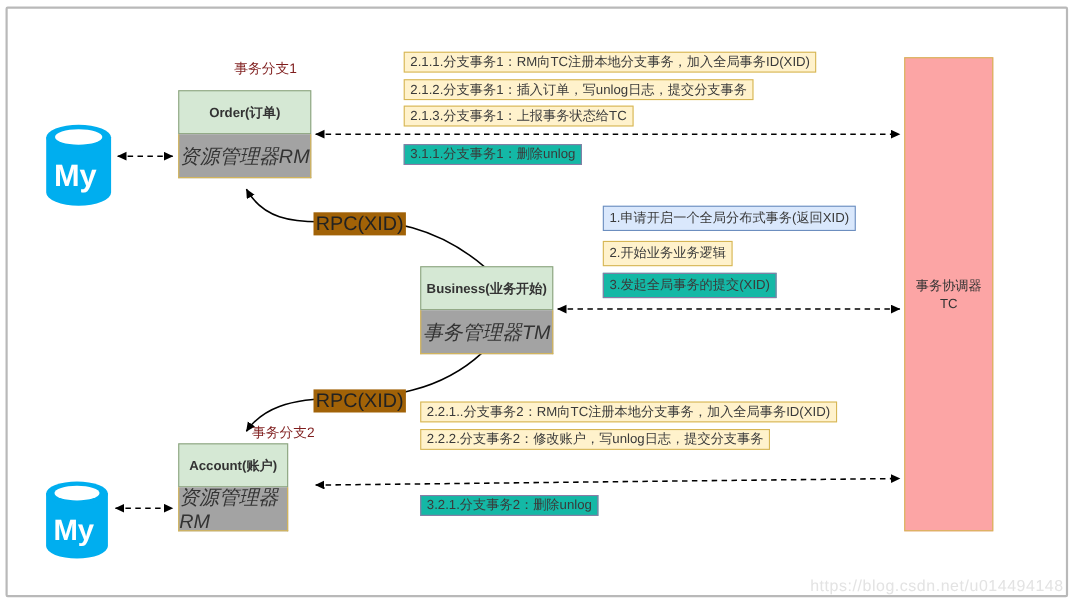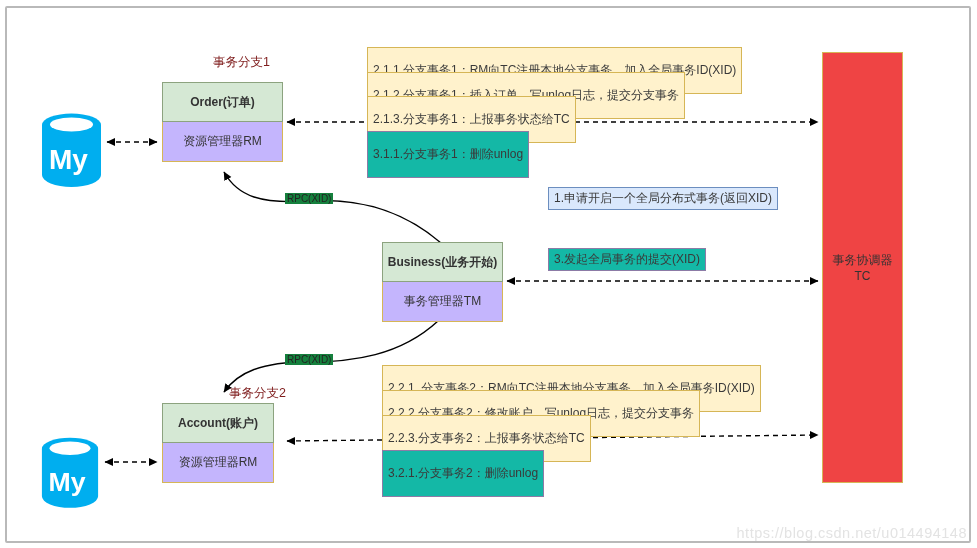--- a/index.html
+++ b/index.html
@@ -10,45 +10,45 @@
   }
   .frame{
     position:absolute;left:5px;top:6px;right:6px;bottom:5px;
     border:2px solid #b9b9b9;border-radius:2px;pointer-events:none;
   }
   .abs{position:absolute;}
   svg{display:block;}
   
   .note{
     position:absolute;font-size:12px;line-height:15px;white-space:nowrap;
-    padding:15px 5px;border:1px solid;color:#3a3a3a;
+    padding:1px 5px;border:1px solid;color:#3a3a3a;
   }
   .note-yellow{background:#FFF2CC;border-color:#D6B656;}
   .note-blue{background:#DAE8FC;border-color:#6C8EBF;}
   .note-green{background:#14b8a6;border-color:#8C7BA6;}
   .note-tall{padding:3px 5px;}
   
   .node{position:absolute;width:121px;}
   .node .hd{
     background:#D5E8D4;border:1px solid #8CA37F;height:38px;
     display:flex;align-items:center;justify-content:center;font-size:12px;font-weight:bold;
   }
   .node .bd{
-    background:#c4b5fd;border:1px solid #D6B656;border-top:none;height:39px;
-    display:flex;align-items:center;justify-content:center;font-size:12px;
+    background:#a3a3a3;border:1px solid #D6B656;border-top:none;height:39px;
+    display:flex;align-items:center;justify-content:center;font-size:18px;font-style:italic;
   }
   .tc-box{
     position:absolute;left:822px;top:52px;width:81px;height:431px;
-    background:#ef4444;border:1px solid #D6B656;box-sizing:border-box;
+    background:#fca5a5;border:1px solid #D6B656;box-sizing:border-box;
     display:flex;flex-direction:column;align-items:center;justify-content:center;
     font-size:12px;line-height:16px;text-align:left;
   }
   .free-label{position:absolute;font-size:12.5px;color:#7f1d1d;white-space:nowrap;}
   .rpc-label{
-    position:absolute;font-size:10px;color:#222;background:#15803d;
+    position:absolute;font-size:18px;color:#222;background:#a16207;
     padding:0 2px;white-space:nowrap;
   }
   .watermark{
     position:absolute;right:10px;bottom:7px;font-size:14.5px;color:#e3e3e3;
     letter-spacing:0.5px;white-space:nowrap;
   }
   #wire-layer{position:absolute;left:0;top:0;z-index:1;}
   .note,.node,.tc-box,.free-label,.rpc-label{z-index:2;}
   .db-icon{z-index:2;}
 </style>
@@ -100,37 +100,37 @@
   <div class="node" style="left:162px;top:82px;">
     <div class="hd">Order(订单)</div>
     <div class="bd">资源管理器RM</div>
   </div>
 
   <div class="node" style="left:382px;top:242px;">
     <div class="hd">Business(业务开始)</div>
     <div class="bd">事务管理器TM</div>
   </div>
 
-  <div class="node" style="left:162px;top:403px;width:112px;">
+  <div class="node" style="left:162px;top:403px;width:100px;">
     <div class="hd">Account(账户)</div>
     <div class="bd">资源管理器RM</div>
   </div>
 
   <div class="tc-box">
     <span>事务协调器</span>
     <span>TC</span>
   </div>
 
   <div class="note note-yellow" style="left:367px;top:47px;">2.1.1.分支事务1：RM向TC注册本地分支事务，加入全局事务ID(XID)</div>
   <div class="note note-yellow" style="left:367px;top:72px;">2.1.2.分支事务1：插入订单，写unlog日志，提交分支事务</div>
   <div class="note note-yellow" style="left:367px;top:96px;">2.1.3.分支事务1：上报事务状态给TC</div>
   <div class="note note-green" style="left:367px;top:131px;">3.1.1.分支事务1：删除unlog</div>
 
   <div class="note note-blue note-tall" style="left:548px;top:187px;">1.申请开启一个全局分布式事务(返回XID)</div>
+  <div class="note note-yellow note-tall" style="left:548px;top:219px;">2.开始业务业务逻辑</div>
   <div class="note note-green note-tall" style="left:548px;top:248px;">3.发起全局事务的提交(XID)</div>
 
   <div class="note note-yellow" style="left:382px;top:365px;">2.2.1..分支事务2：RM向TC注册本地分支事务，加入全局事务ID(XID)</div>
   <div class="note note-yellow" style="left:382px;top:390px;">2.2.2.分支事务2：修改账户，写unlog日志，提交分支事务</div>
-  <div class="note note-yellow" style="left:382px;top:415px;">2.2.3.分支事务2：上报事务状态给TC</div>
   <div class="note note-green" style="left:382px;top:450px;">3.2.1.分支事务2：删除unlog</div>
 
   <div class="watermark">https://blog.csdn.net/u014494148</div>
 </div>
 
 </body></html>

